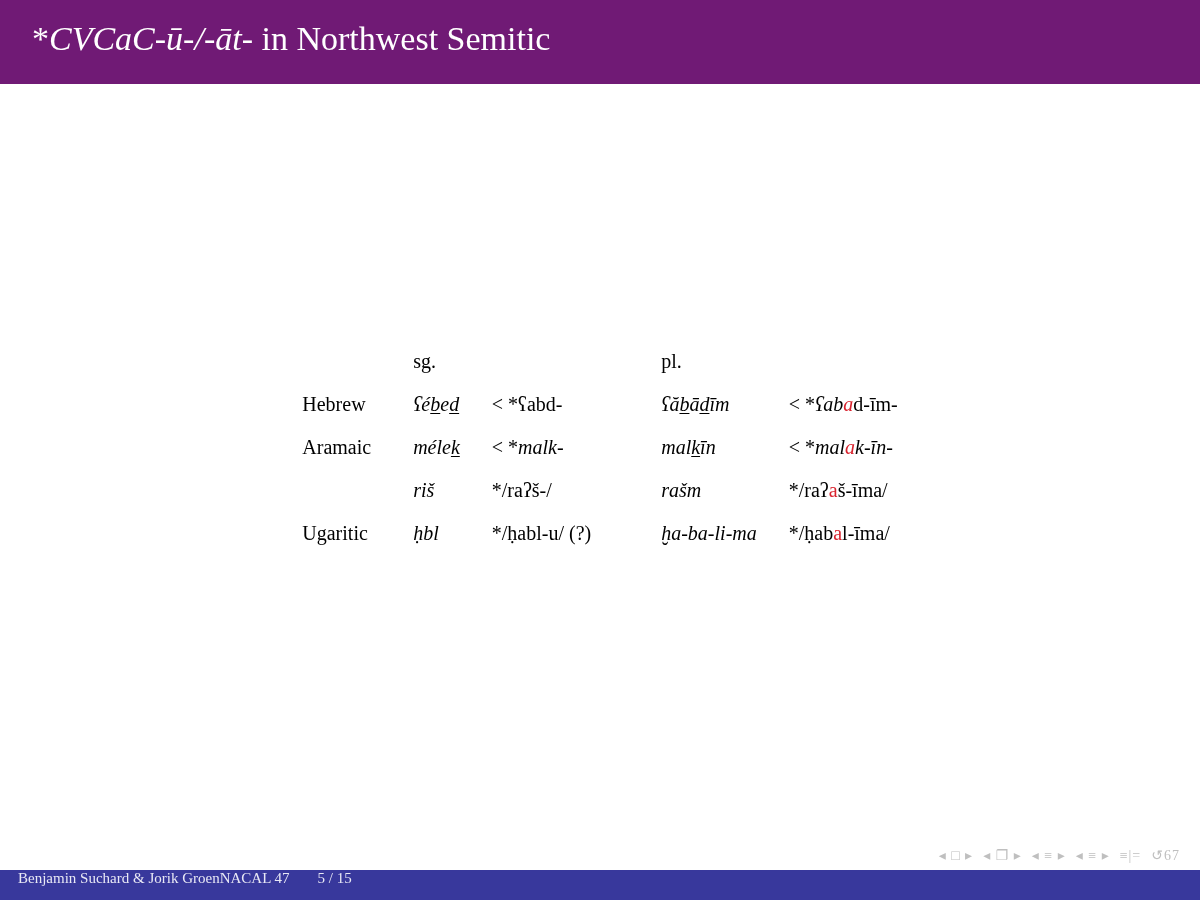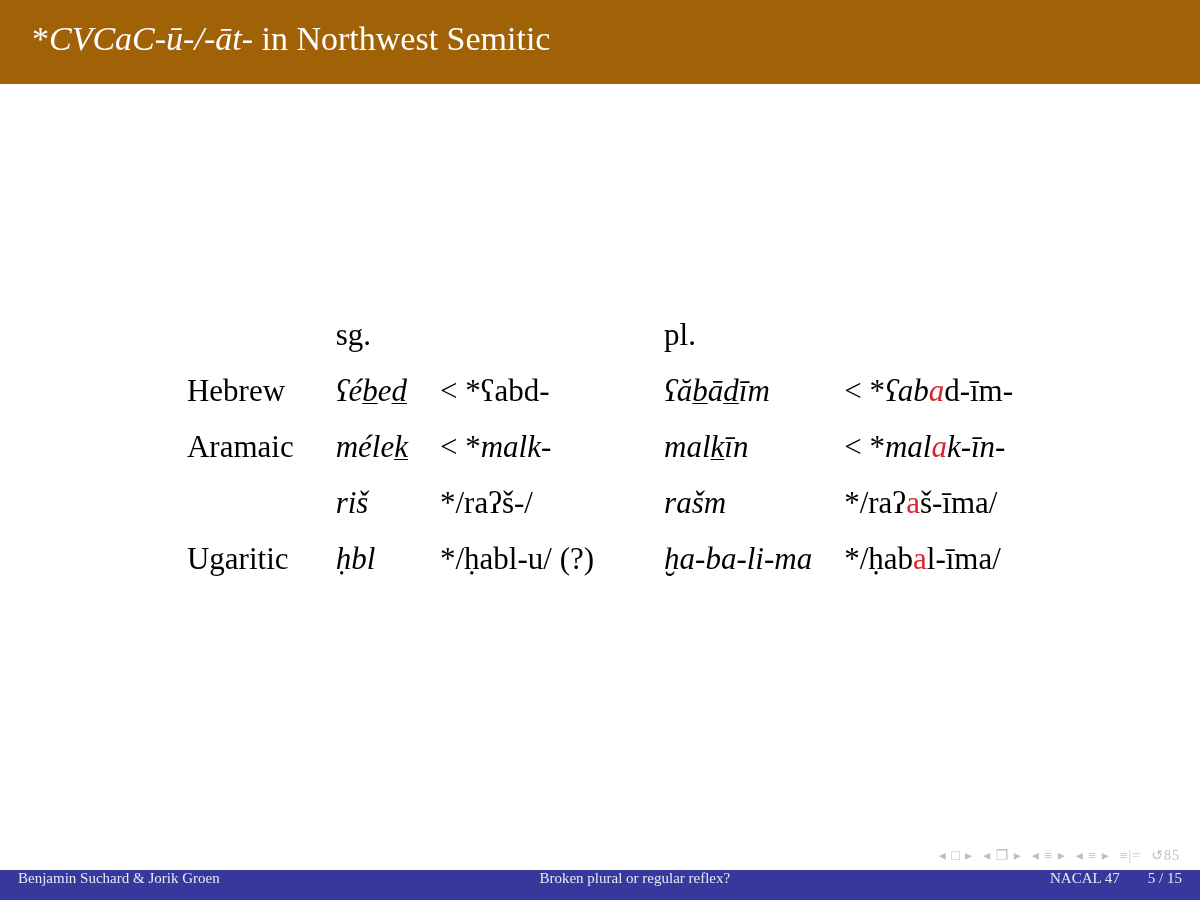--- a/index.html
+++ b/index.html
@@ -1,21 +1,21 @@
 <!DOCTYPE html>
 <html><head>
 <meta charset="utf-8">
 <style>
   * { margin: 0; padding: 0; box-sizing: border-box; }
   html, body { width: 1200px; height: 900px; overflow: hidden; background: #fff; font-family: Georgia, 'Times New Roman', serif; }
   .slide { width: 1200px; height: 900px; display: flex; flex-direction: column; }
-  .titlebar { background: #a16207; color: #fff; padding: 20px 32px 26px 32px; font-size: 34px; }
+  .titlebar { background: #701a75; color: #fff; padding: 20px 32px 26px 32px; font-size: 34px; }
   .titlebar .ital { font-style: italic; }
   .body { flex: 1; display: flex; align-items: center; justify-content: center; padding: 0 40px 60px 40px; }
-  table.data { border-collapse: collapse; font-size: 31px; }
+  table.data { border-collapse: collapse; font-size: 20px; }
   table.data td { padding: 10px 14px; vertical-align: baseline; white-space: nowrap; }
   table.data td.lang { padding-right: 28px; }
   table.data td.form { font-style: italic; padding-right: 18px; }
   table.data td.etym { padding-right: 56px; }
   table.data td.hdr { font-style: normal; }
   .under { text-decoration: underline; text-decoration-thickness: 1px; text-underline-offset: 2px; }
   .red { color: #d9232e; }
   .navsymbols { position: absolute; right: 20px; bottom: 36px; color: #bfbfbf; font-size: 14px; letter-spacing: 1px; display: flex; gap: 10px; align-items: center; }
   .navsymbols span { display: inline-flex; align-items: center; gap: 2px; }
   .footer { background: #38389c; color: #e8e8f5; height: 30px; display: flex; align-items: flex-start; font-size: 15px; padding: 0 18px; }
@@ -76,24 +76,23 @@
     </tbody>
       </table>
   </div>
 
   <div class="navsymbols">
     <span>◂ □ ▸</span>
     <span>◂ ❐ ▸</span>
     <span>◂ ≡ ▸</span>
     <span>◂ ≡ ▸</span>
     <span>≡|=</span>
-    <span>↺85</span>
+    <span>↺67</span>
   </div>
 
   <div class="footer">
     <div class="left">Benjamin Suchard &amp; Jorik Groen</div>
-    <div class="center">Broken plural or regular reflex?</div>
     <div class="right">
       <span>NACAL 47</span>
       <span>5 / 15</span>
     </div>
   </div>
 </div>
 
 </body></html>

